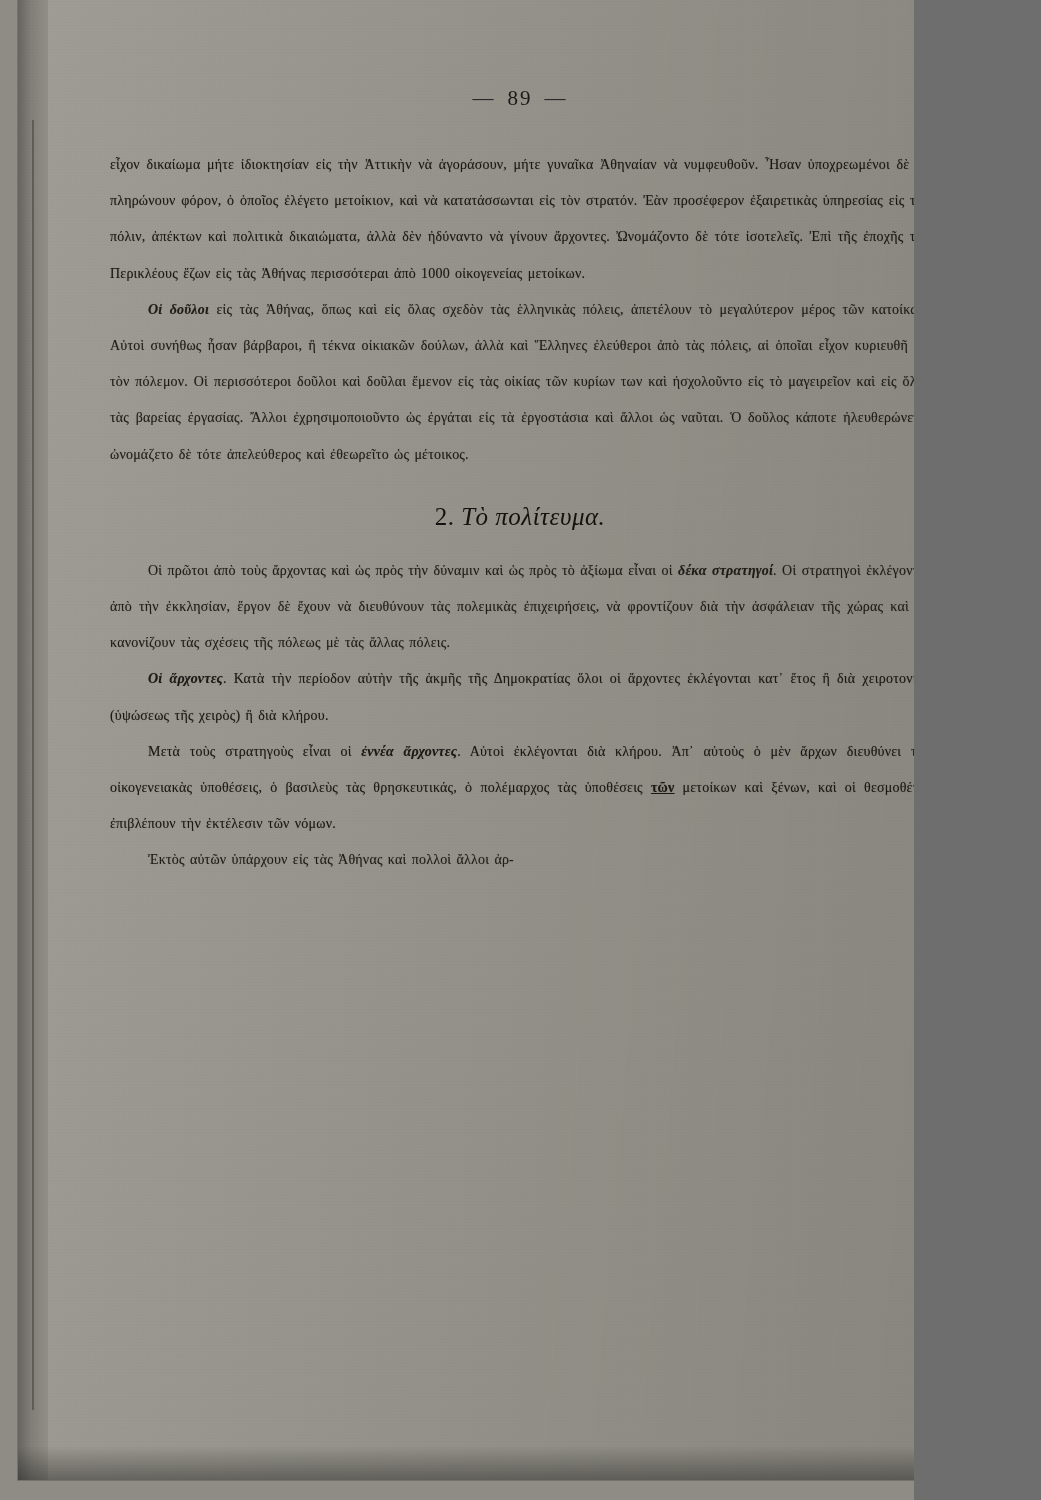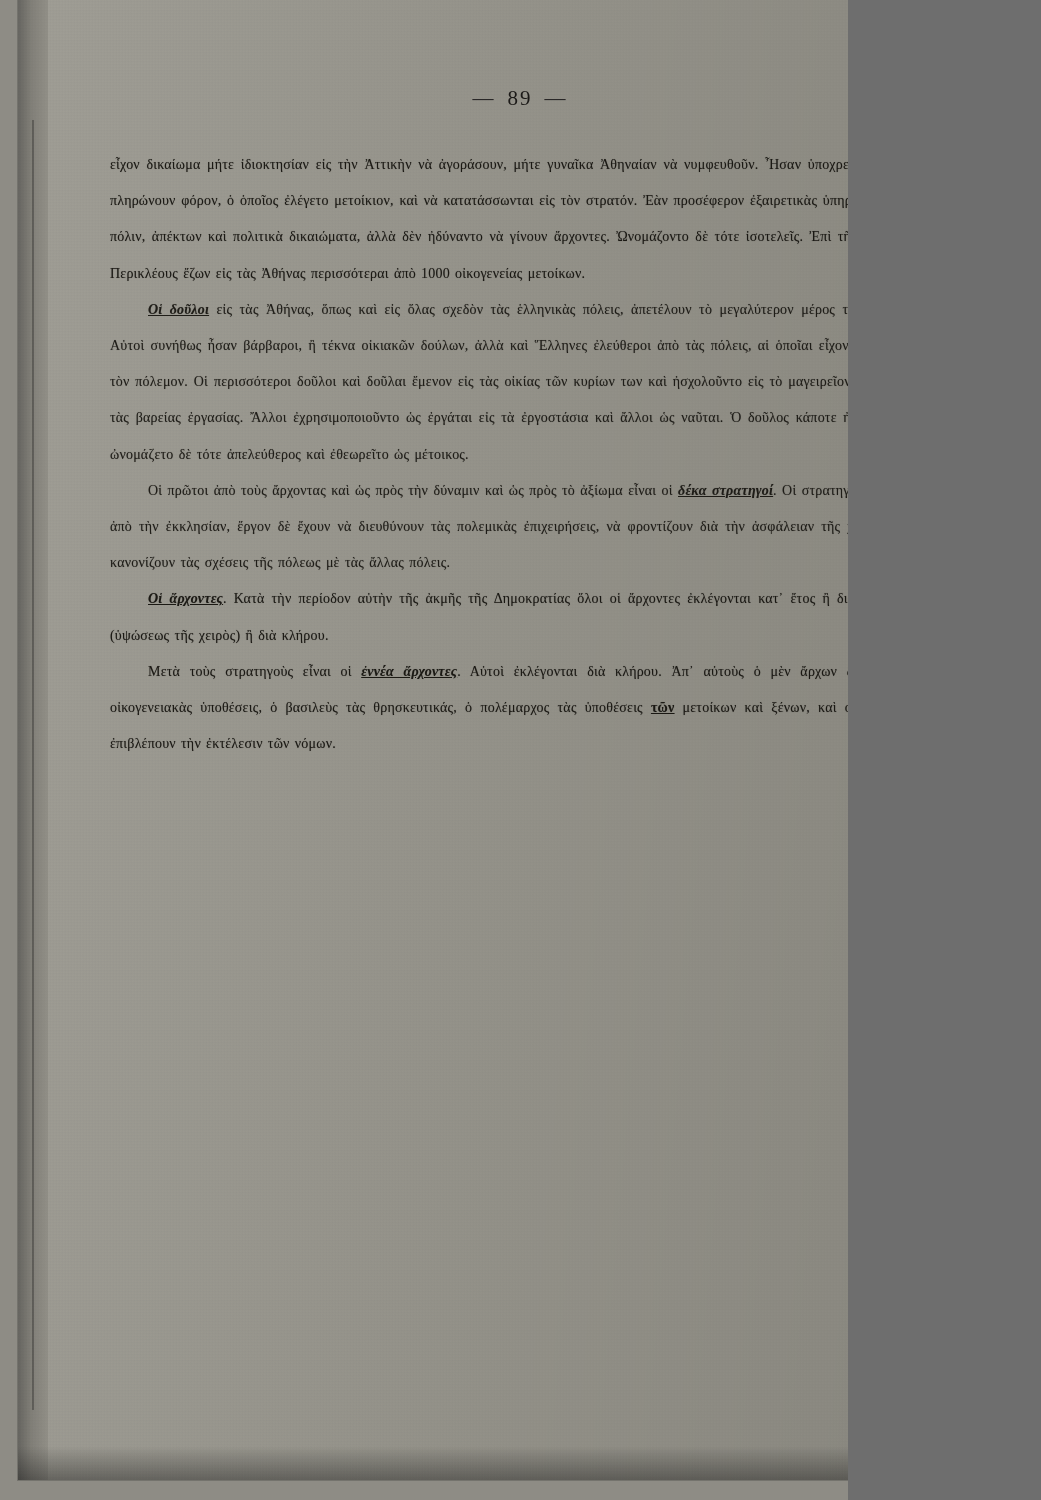--- a/index.html
+++ b/index.html
@@ -2,21 +2,21 @@
 <html><head>
 <meta charset="utf-8">
 <style>
   html, body {
     margin: 0;
     padding: 0;
     background: #6e6e6e;
   }
   .page {
     position: relative;
-    width: 848px;
+    width: 914px;
     height: 1500px;
     overflow: hidden;
     background: #8e8c85;
     font-family: "Liberation Serif", serif;
   }
   
   .sheet {
     position: absolute;
     left: 18px;
     top: 0px;
@@ -118,21 +118,20 @@
     letter-spacing: 0.5px;
   }
   h2.section-heading .num {
     font-style: normal;
     font-weight: normal;
   }
 
   .bold-italic {
     font-weight: bold;
     font-style: italic;
-    text-decoration: underline;
   }
   .bold {
     font-weight: bold;
     text-decoration: underline;
   }
 
   
   .ink-a { opacity: 0.96; }
   .ink-b { opacity: 0.93; }
 </style>
@@ -147,27 +146,29 @@
     <div class="content">
 
       <div class="folio">
         <span class="dash">—</span><span>89</span><span class="dash">—</span>
       </div>
 
       <p class="para ink-a">εἶχον δικαίωμα μήτε ἰδιοκτησίαν εἰς τὴν Ἀττικὴν νὰ ἀγοράσουν, μήτε γυναῖκα Ἀθηναίαν νὰ νυμφευθοῦν. Ἦσαν ὑποχρεωμένοι δὲ νὰ πληρώνουν φόρον, ὁ ὁποῖος ἐλέγετο μετοίκιον, καὶ νὰ κατατάσσωνται εἰς τὸν στρατόν. Ἐὰν προσέφερον ἐξαιρετικὰς ὑπηρεσίας εἰς τὴν πόλιν, ἀπέκτων καὶ πολιτικὰ δικαιώματα, ἀλλὰ δὲν ἠδύναντο νὰ γίνουν ἄρχοντες. Ὠνομάζοντο δὲ τότε ἰσοτελεῖς. Ἐπὶ τῆς ἐποχῆς τοῦ Περικλέους ἔζων εἰς τὰς Ἀθήνας περισσότεραι ἀπὸ 1000 οἰκογενείας μετοίκων.</p>
 
       <p class="para indent ink-b"><span class="bold-italic">Οἱ δοῦλοι</span><span> εἰς τὰς Ἀθήνας, ὅπως καὶ εἰς ὅλας σχεδὸν τὰς ἑλληνικὰς πόλεις, ἀπετέλουν τὸ μεγαλύτερον μέρος τῶν κατοίκων. Αὐτοὶ συνήθως ἦσαν βάρβαροι, ἢ τέκνα οἰκιακῶν δούλων, ἀλλὰ καὶ Ἕλληνες ἐλεύθεροι ἀπὸ τὰς πόλεις, αἱ ὁποῖαι εἶχον κυριευθῆ εἰς τὸν πόλεμον. Οἱ περισσότεροι δοῦλοι καὶ δοῦλαι ἔμενον εἰς τὰς οἰκίας τῶν κυρίων των καὶ ἠσχολοῦντο εἰς τὸ μαγειρεῖον καὶ εἰς ὅλας τὰς βαρείας ἐργασίας. Ἄλλοι ἐχρησιμοποιοῦντο ὡς ἐργάται εἰς τὰ ἐργοστάσια καὶ ἄλλοι ὡς ναῦται. Ὁ δοῦλος κάποτε ἠλευθερώνετο, ὠνομάζετο δὲ τότε ἀπελεύθερος καὶ ἐθεωρεῖτο ὡς μέτοικος.</span></p>
 
+      <h2 class="section-heading"><span class="num">2.</span> <span>Τὸ πολίτευμα</span><span>.</span></h2>
 
       <p class="para indent ink-b"><span>Οἱ πρῶτοι ἀπὸ τοὺς ἄρχοντας καὶ ὡς πρὸς τὴν δύναμιν καὶ ὡς πρὸς τὸ ἀξίωμα εἶναι οἱ </span><span class="bold-italic">δέκα στρατηγοί</span><span>. Οἱ στρατηγοὶ ἐκλέγονται ἀπὸ τὴν ἐκκλησίαν, ἔργον δὲ ἔχουν νὰ διευθύνουν τὰς πολεμικὰς ἐπιχειρήσεις, νὰ φροντίζουν διὰ τὴν ἀσφάλειαν τῆς χώρας καὶ νὰ κανονίζουν τὰς σχέσεις τῆς πόλεως μὲ τὰς ἄλλας πόλεις.</span></p>
 
       <p class="para indent ink-a"><span class="bold-italic">Οἱ ἄρχοντες</span><span>. Κατὰ τὴν περίοδον αὐτὴν τῆς ἀκμῆς τῆς Δημοκρατίας ὅλοι οἱ ἄρχοντες ἐκλέγονται κατ᾽ ἔτος ἢ διὰ χειροτονίας (ὑψώσεως τῆς χειρὸς) ἢ διὰ κλήρου.</span></p>
 
       <p class="para indent ink-a"><span>Μετὰ τοὺς στρατηγοὺς εἶναι οἱ </span><span class="bold-italic">ἐννέα ἄρχοντες</span><span>. Αὐτοὶ ἐκλέγονται διὰ κλήρου. Ἀπ᾽ αὐτοὺς ὁ μὲν ἄρχων διευθύνει τὰς οἰκογενειακὰς ὑποθέσεις, ὁ βασιλεὺς τὰς θρησκευτικάς, ὁ πολέμαρχος τὰς ὑποθέσεις </span><span class="bold">τῶν</span><span> μετοίκων καὶ ξένων, καὶ οἱ θεσμοθέται ἐπιβλέπουν τὴν ἐκτέλεσιν τῶν νόμων.</span></p>
 
+      <p class="para indent ink-b">Ἐκτὸς αὐτῶν ὑπάρχουν εἰς τὰς Ἀθήνας καὶ πολλοὶ ἄλλοι ἀρ-</p>
 
     </div>
 
     <div class="right-shade"></div>
     <div class="bottom-shade"></div>
     <div class="grain"></div>
   </div>
 </div>
 
 </body></html>

